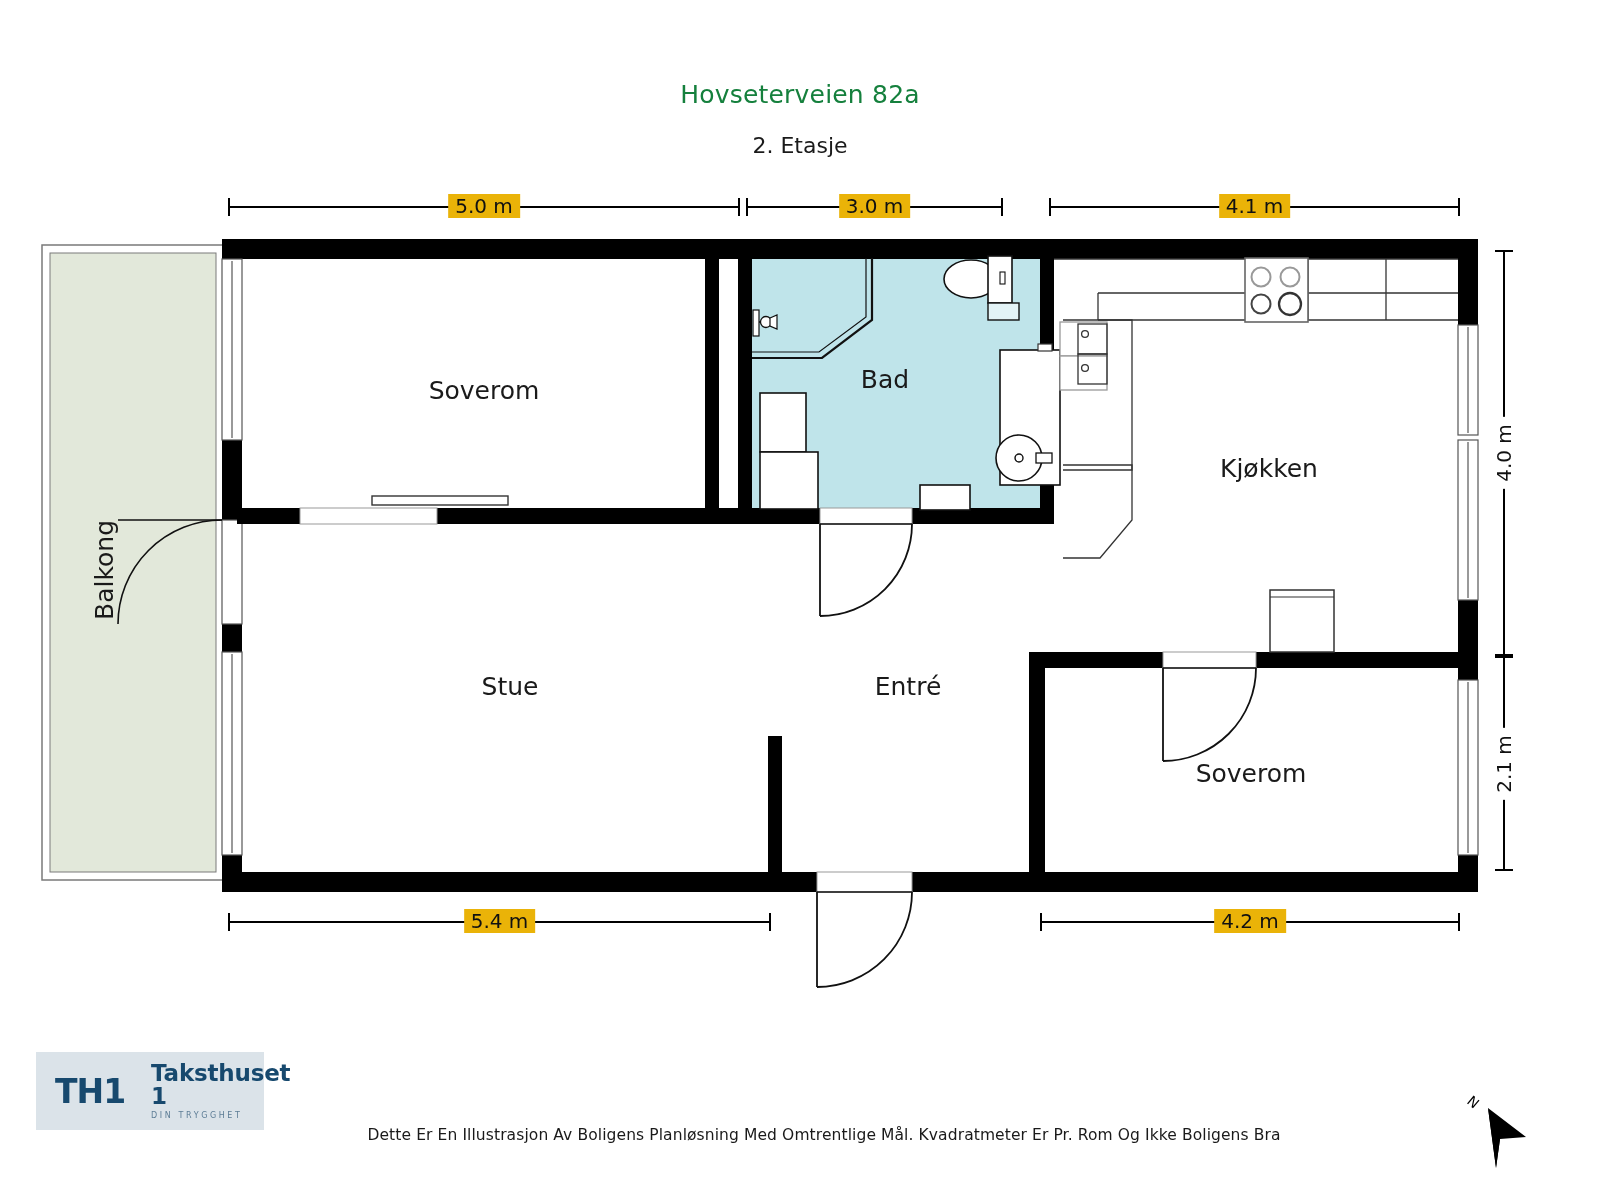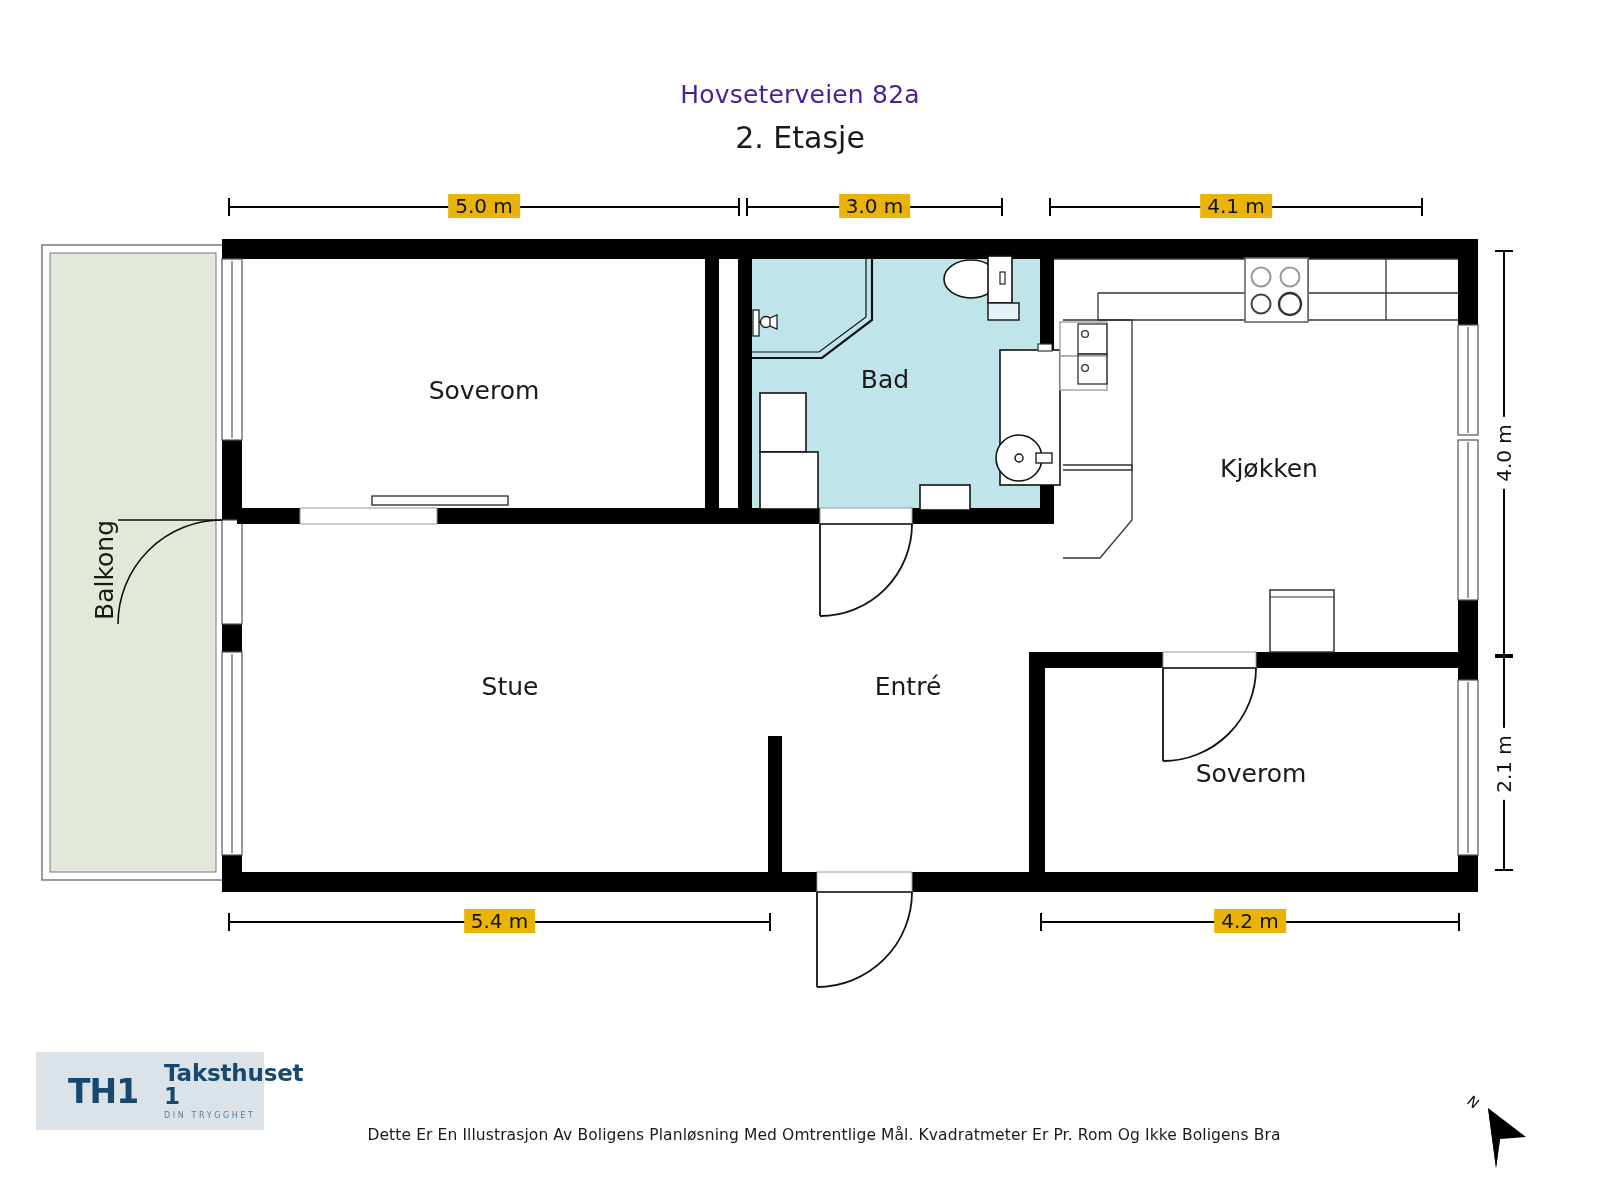--- a/index.html
+++ b/index.html
@@ -12,24 +12,24 @@
   #page {
     position: relative;
     width: 1600px; height: 1200px;
     background: #ffffff;
     overflow: hidden;
   }
 
   
   .title-block { position: absolute; left: 0; right: 0; top: 82px; text-align: center; }
   .title-main {
-    font-size: 25px; color: #4c1d95; letter-spacing: .2px; line-height: 1.0;
+    font-size: 25px; color: #15803d; letter-spacing: .2px; line-height: 1.0;
   }
   .title-sub {
-    font-size: 30px; color: #1a1a1a; margin-top: 16px; line-height: 1.0;
+    font-size: 22px; color: #1a1a1a; margin-top: 28px; line-height: 1.0;
   }
 
   
   .dim { position: absolute; }
   .dim-h {
     height: 24px;
     display: flex; align-items: center;
   }
   .dim-h .bar { position: absolute; left: 0; right: 0; top: 11px; height: 1.6px; background:#000; }
   .dim-h .tick-l, .dim-h .tick-r {
@@ -60,21 +60,21 @@
   
   #plan { position: absolute; left: 0; top: 0; width: 1600px; height: 1200px; }
 
   
   .logo-box {
     position: absolute; left: 36px; top: 1052px;
     width: 228px; height: 78px; background: #dbe3e9;
   }
   .logo-inner {
     position: absolute; left: 0; top: 0; width: 228px; height: 78px;
-    display: flex; align-items: center; padding-left: 32px; gap: 13px;
+    display: flex; align-items: center; padding-left: 19px; gap: 13px;
   }
   .logo-mark {
     font-size: 33px; font-weight: 700; color: #17496e;
     font-family: "DejaVu Sans", "Liberation Sans", sans-serif;
     letter-spacing: -1px; line-height: 1;
   }
   .logo-div { width: 2px; height: 34px; background: #8ea8bd; }
   .logo-text { display: flex; flex-direction: column; line-height: 1; }
   .logo-name {
     font-size: 23px; font-weight: 700; color: #17496e; letter-spacing: -0.2px;
@@ -111,21 +111,21 @@
       <div class="tick-l"></div>
       <div class="tick-r"></div>
     <div class="txt">5.0 m</div>
   </div>
   <div class="dim dim-h" style="left:746px; top:195px; width:257px;">
     <div class="bar"></div>
       <div class="tick-l"></div>
       <div class="tick-r"></div>
     <div class="txt">3.0 m</div>
   </div>
-  <div class="dim dim-h" style="left:1049px; top:195px; width:374px;text-align:center;">
+  <div class="dim dim-h" style="left:1049px; top:195px; width:411px;text-align:center;">
     <div class="bar"></div>
       <div class="tick-l"></div>
       <div class="tick-r"></div>
     <div class="txt">4.1 m</div>
   </div>
 
   <div class="dim dim-v" style="left:240px; top:248px; height:265px;">
     <div class="bar"></div>
       <div class="tick-t"></div>
       <div class="tick-b"></div>

